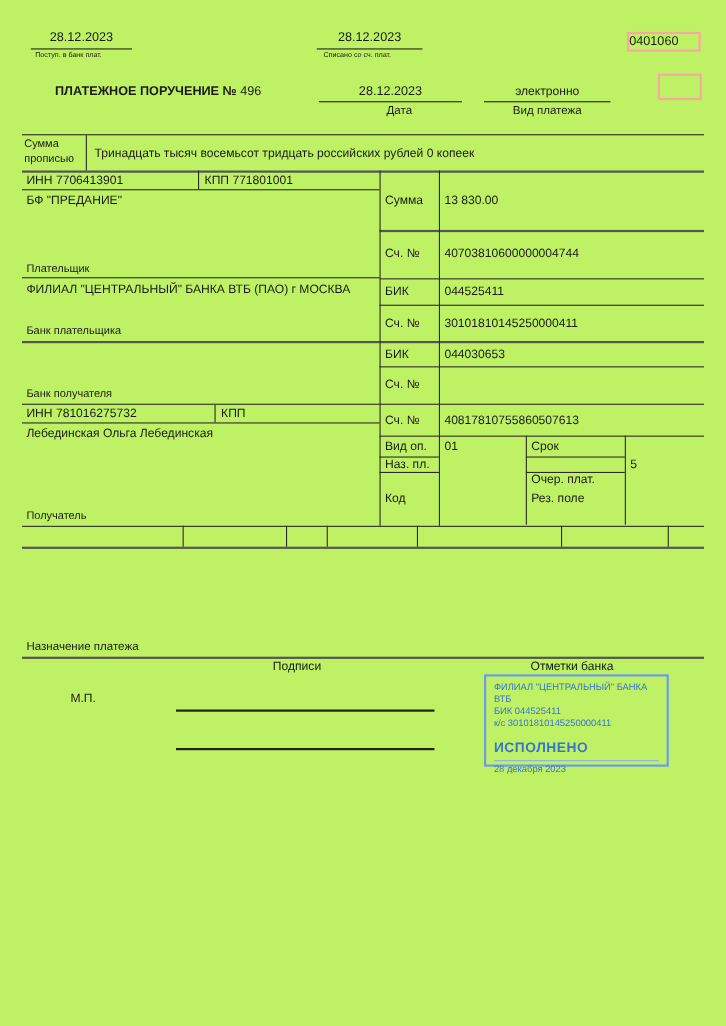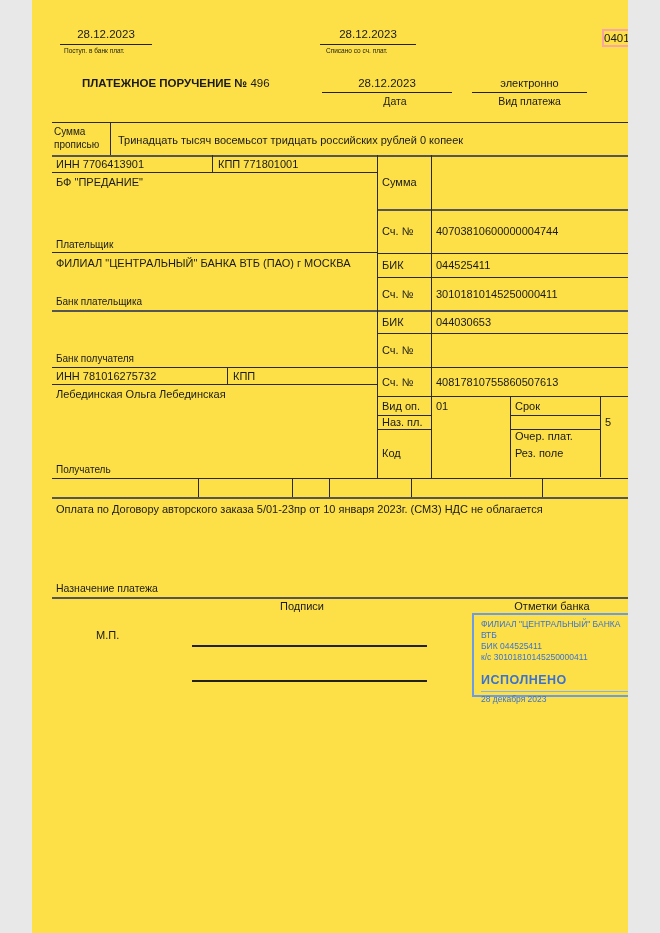--- a/index.html
+++ b/index.html
@@ -1,17 +1,17 @@
 <!DOCTYPE html>
 <html><head>
 <meta charset="utf-8">
 <style>
   html,body{margin:0;padding:0;background:#e8e8e8;}
   .page{
-    position:relative;width:596px;height:933px;background:#fde047;
+    position:relative;width:660px;height:933px;background:#bef264;
     font-family:"Liberation Sans","DejaVu Sans",sans-serif;color:#1a1a1a;
     overflow:hidden;margin:0 auto;
   }
   .abs{position:absolute;}
   .hline{position:absolute;height:1px;background:#2b2b2b;}
   .hline.thick{height:2px;background:#555;}
   .vline{position:absolute;width:1px;background:#2b2b2b;}
   .cell{position:absolute;display:flex;align-items:center;font-size:11px;white-space:nowrap;}
   .wrap{white-space:normal;line-height:1.25;}
   .small-lbl{font-size:10px;}
@@ -89,20 +89,21 @@
 
   <div class="abs small-lbl wrap" style="left:22px;top:126px;width:54px;">Сумма прописью</div>
   <div class="abs" style="left:86px;top:134px;font-size:11px;">Тринадцать тысяч восемьсот тридцать российских рублей 0 копеек</div>
 
   <div class="cell" style="left:24px;top:156px;height:15px;">ИНН 7706413901</div>
   <div class="cell" style="left:186px;top:156px;height:15px;">КПП 771801001</div>
   <div class="abs" style="left:24px;top:176px;font-size:11px;">БФ "ПРЕДАНИЕ"</div>
   <div class="abs small-lbl" style="left:24px;top:239px;">Плательщик</div>
 
   <div class="cell" style="left:350px;top:155px;height:54px;">Сумма</div>
+  <div class="cell" style="left:404px;top:155px;height:54px;">13 830.00</div>
 
   <div class="cell" style="left:350px;top:209px;height:44px;">Сч. №</div>
   <div class="cell" style="left:404px;top:209px;height:44px;">40703810600000004744</div>
 
   <div class="abs wrap" style="left:24px;top:257px;width:310px;font-size:11px;">ФИЛИАЛ "ЦЕНТРАЛЬНЫЙ" БАНКА ВТБ (ПАО) г МОСКВА</div>
   <div class="abs small-lbl" style="left:24px;top:296px;">Банк плательщика</div>
   <div class="cell" style="left:350px;top:253px;height:24px;">БИК</div>
   <div class="cell" style="left:404px;top:253px;height:24px;">044525411</div>
   <div class="cell" style="left:350px;top:277px;height:33px;">Сч. №</div>
   <div class="cell" style="left:404px;top:277px;height:33px;">30101810145250000411</div>
@@ -125,21 +126,20 @@
   <div class="cell" style="left:573px;top:397px;height:17px;"></div>
   <div class="cell" style="left:350px;top:414px;height:15px;">Наз. пл.</div>
   <div class="cell" style="left:404px;top:414px;height:15px;"></div>
   <div class="cell" style="left:483px;top:414px;height:15px;margin-top:14px;">Очер. плат.</div>
   <div class="cell" style="left:573px;top:414px;height:15px;">5</div>
   <div class="cell" style="left:350px;top:429px;height:48px;">Код</div>
   <div class="cell" style="left:404px;top:429px;height:48px;"></div>
   <div class="cell" style="left:483px;top:429px;height:48px;">Рез. поле</div>
   <div class="cell" style="left:573px;top:429px;height:48px;"></div>
 
-  <div class="abs" style="left:24px;top:503px;width:605px;font-size:11px;">Оплата по Договору авторского заказа 5/01-23пр от 10 января 2023г. (СМЗ) НДС не облагается</div>
   <div class="abs" style="left:24px;top:582px;font-size:10.5px;">Назначение платежа</div>
 
   <div class="abs" style="left:190px;top:600px;width:160px;text-align:center;font-size:11px;">Подписи</div>
   <div class="abs" style="left:435px;top:600px;width:170px;text-align:center;font-size:11px;">Отметки банка</div>
   <div class="abs" style="left:64px;top:629px;font-size:11px;">М.П.</div>
   <div class="sig-line" style="left:160px;top:645px;width:235px;"></div>
   <div class="sig-line" style="left:160px;top:680px;width:235px;"></div>
 
   <div class="stamp">
     <div>ФИЛИАЛ "ЦЕНТРАЛЬНЫЙ" БАНКА ВТБ</div>

